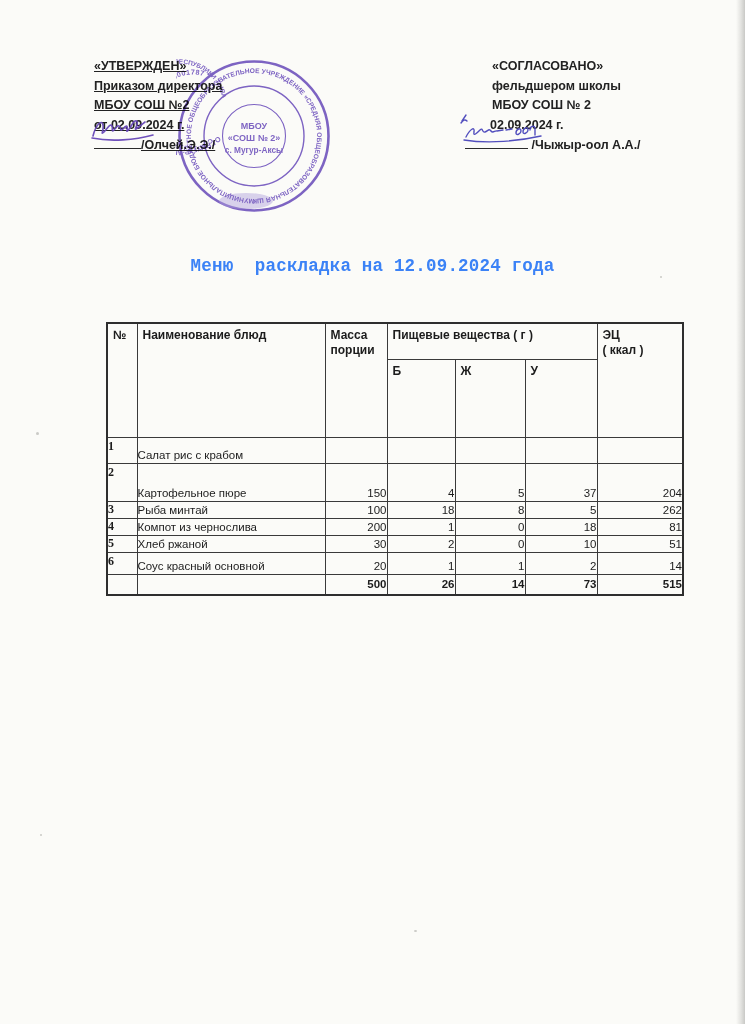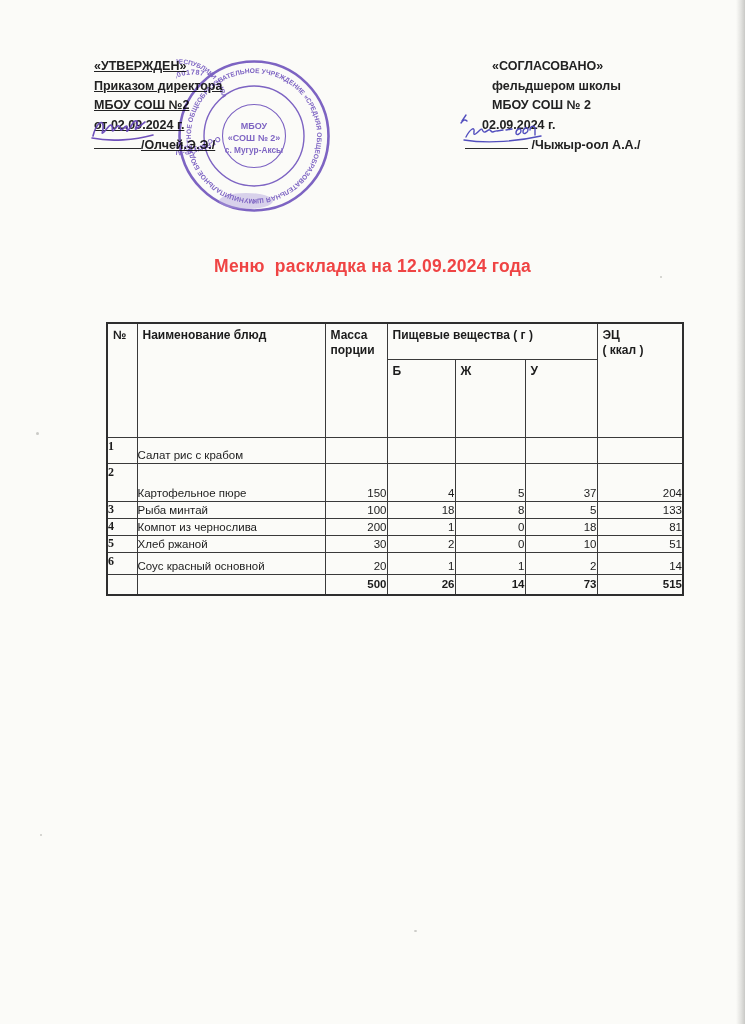--- a/index.html
+++ b/index.html
@@ -26,22 +26,22 @@
 
   .sig-svg{position:absolute;pointer-events:none;}
   .sig-left{left:-5px;top:-22px;}
   .sig-right{left:-8px;top:-26px;}
 
   
   .stamp{position:absolute;left:176px;top:58px;width:156px;height:156px;opacity:.88;mix-blend-mode:multiply;}
 
   
   .doc-title{position:absolute;top:256px;left:0;width:100%;text-align:center;
-    font-family:Liberation Sans, sans-serif;font-weight:bold;font-size:17.5px;
-    letter-spacing:.2px;color:#ef4444;white-space:pre;}
+    font-family:Liberation Mono, monospace;font-weight:bold;font-size:17.5px;
+    letter-spacing:.2px;color:#3b82f6;white-space:pre;}
 
   
   table.menu{position:absolute;left:106px;top:322px;width:576px;
     border-collapse:collapse;table-layout:fixed;font-size:11.5px;color:#1c1c1c;
     border:2px solid #2e2e2e;}
   table.menu td, table.menu th{border:1.4px solid #3a3a3a;padding:0;overflow:hidden;}
   table.menu th{font-weight:bold;text-align:left;vertical-align:top;
     padding:4px 2px 0 5px;font-size:12px;line-height:14.5px;}
   tr.h1{height:36px;} tr.h2{height:78px;}
   th.sub{padding-left:24px;}
@@ -83,21 +83,21 @@
           <path d="M3,25 C22,29 46,27 64,22"></path>
         </g>
       </svg>
     </div>
   </div>
 
   <div class="hdr hdr-right">
     <div class="hline">«СОГЛАСОВАНО»</div>
     <div class="hline">фельдшером школы</div>
     <div class="hline">МБОУ СОШ № 2</div>
-    <div class="hline" style="margin-left:17px">02.09.2024 г.</div>
+    <div class="hline" style="margin-left:25px">02.09.2024 г.</div>
     <div class="sigline">
       <span class="uline uline-r"></span>
       <span class="signame">/Чыжыр-оол А.А./</span>
       <svg class="sig-svg sig-right" width="95" height="40" viewBox="0 0 95 40">
         <g fill="none" stroke="#4a46bb" stroke-width="1.4" stroke-linecap="round" stroke-linejoin="round" opacity="0.95">
           <path d="M5,12 l4,-6 M4,14 c2,-3 4,-4 6,-2"></path>
           <path d="M9,28 C13,20 18,17 17,23 C16,28 20,24 23,21 C26,18 25,24 28,23 C31,22 32,19 34,22 C36,25 38,21 40,22 L46,21"></path>
           <path d="M49,21 l6,-1"></path>
           <path d="M59,24 c0,-4 5,-6 5,-2 c0,3 -5,5 -5,2 M66,23 c0,-4 5,-6 5,-2 c0,3 -5,5 -5,2 M73,21 c0,-4 4,-5 5,-2 l0,7"></path>
           <path d="M7,31 C32,35 62,32 84,27"></path>
@@ -175,21 +175,21 @@
         <td class="val">37</td>
         <td class="val">204</td>
       </tr>
       <tr class="rn">
         <td class="num">3</td>
         <td class="name">Рыба минтай</td>
         <td class="val">100</td>
         <td class="val">18</td>
         <td class="val">8</td>
         <td class="val">5</td>
-        <td class="val">133</td>
+        <td class="val">262</td>
       </tr>
       <tr class="rn">
         <td class="num">4</td>
         <td class="name">Компот из чернослива</td>
         <td class="val">200</td>
         <td class="val">1</td>
         <td class="val">0</td>
         <td class="val">18</td>
         <td class="val">81</td>
       </tr>

